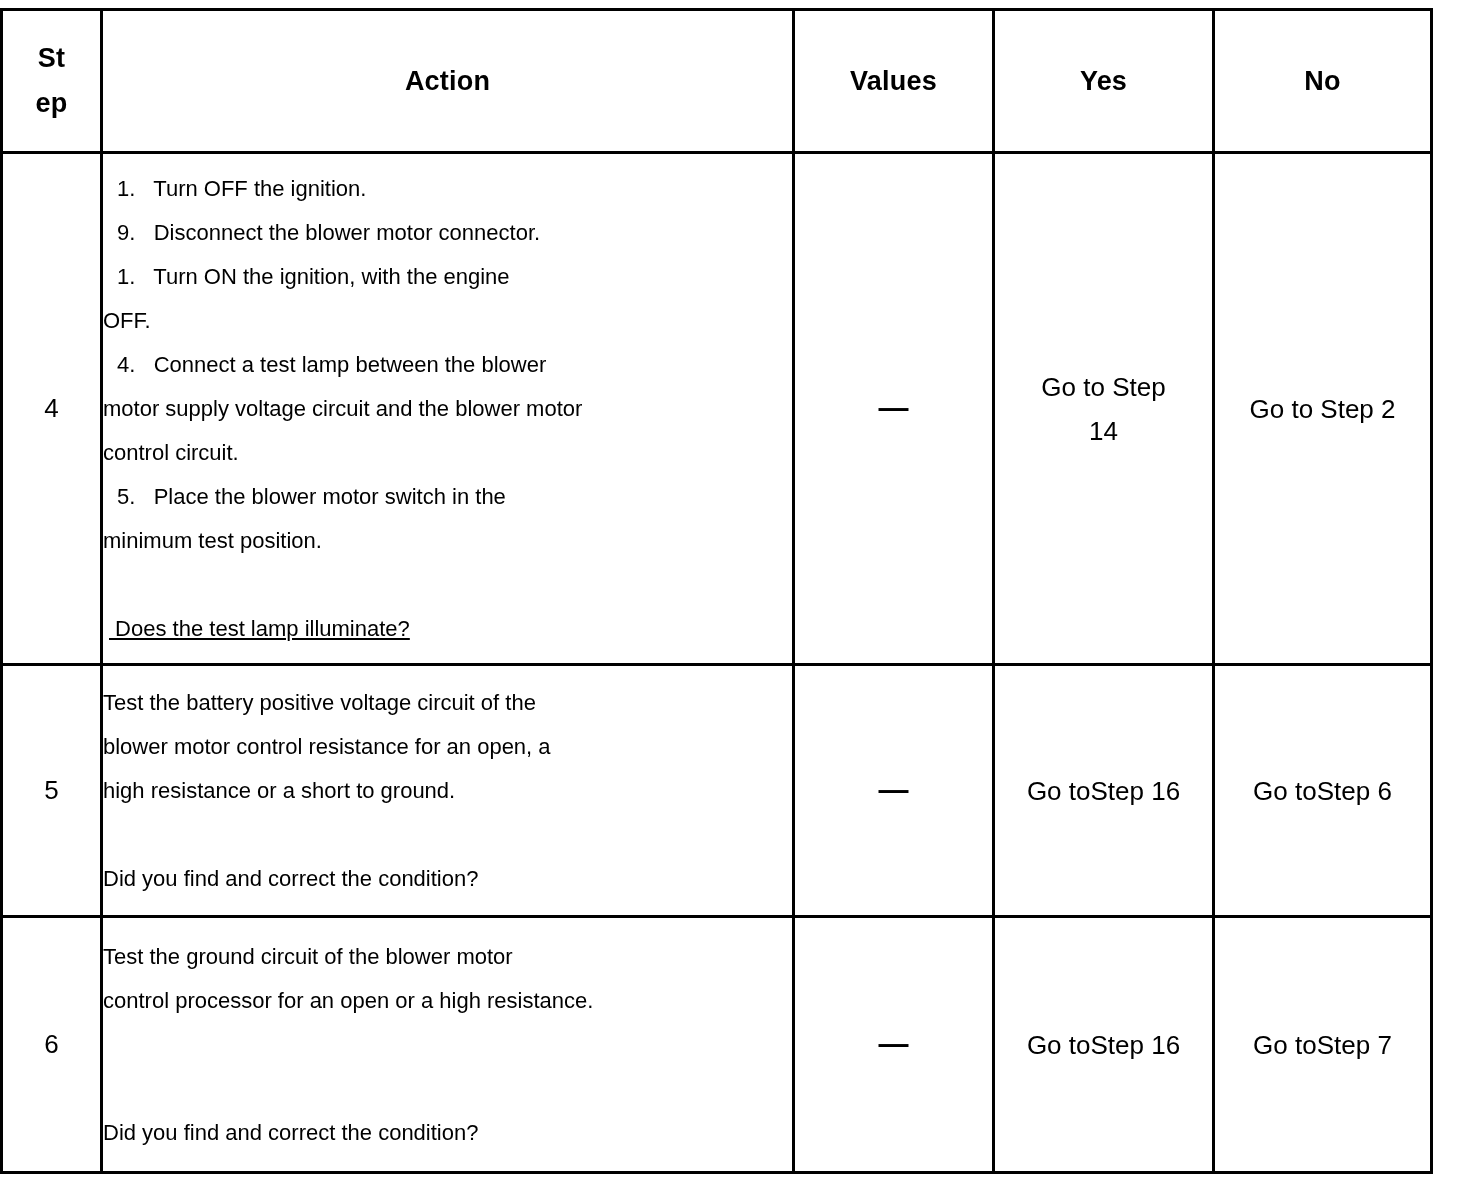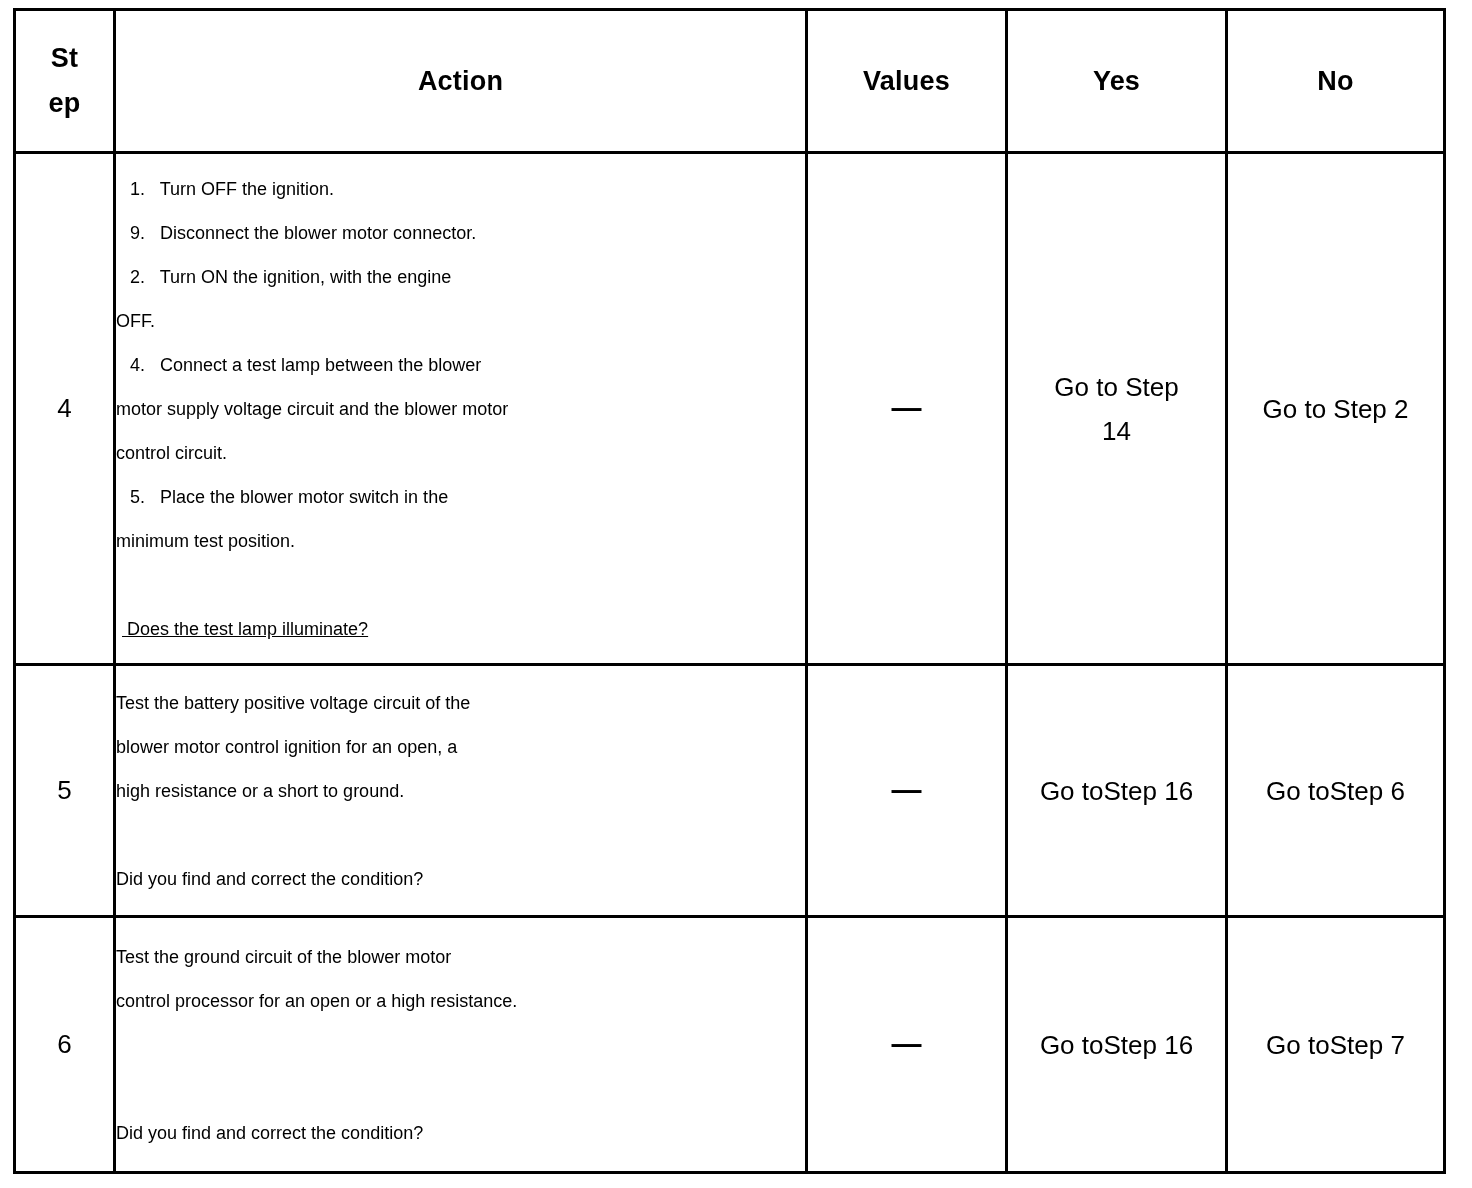--- a/index.html
+++ b/index.html
@@ -19,21 +19,21 @@
   .page {
     position: relative;
     width: 1472px;
     height: 1188px;
     background: #ffffff;
   }
 
   
   table.diag {
     position: absolute;
-    left: 13px;
+    left: 0;
     top: 8px;
     width: 1430px;
     border-collapse: collapse;
     table-layout: fixed;
     background: #0f172a;
   }
 
   table.diag td,
   table.diag th {
     border: 3px solid #000000;
@@ -108,21 +108,21 @@
     vertical-align: bottom;
     font-size: 26px;
     line-height: 44px;
     padding-bottom: 14px;
   }
   td.c-ans .ln { display: block; }
 
   
   .act-line {
     display: block;
-    font-size: 18px;
+    font-size: 22px;
     line-height: 44px;
     white-space: pre;
   }
   .act-line.num { padding-left: 14px; }
   .act-line.cont { padding-left: 0; }
   .act-line.q { padding-left: 6px; text-decoration: underline; }
   .act-line.gap { line-height: 44px; height: 44px; }
 
   
   tr.r-4 { height: 512px; }
@@ -156,21 +156,21 @@
       </tr>
     </thead>
 
     <tbody>
 
       <tr class="r-4">
         <td class="c-num">4</td>
         <td class="c-act">
           <span class="act-line num">1.   Turn OFF the ignition.</span>
           <span class="act-line num">9.   Disconnect the blower motor connector.</span>
-          <span class="act-line num">2.   Turn ON the ignition, with the engine</span>
+          <span class="act-line num">1.   Turn ON the ignition, with the engine</span>
           <span class="act-line cont">OFF.</span>
           <span class="act-line num">4.   Connect a test lamp between the blower</span>
           <span class="act-line cont">motor supply voltage circuit and the blower motor</span>
           <span class="act-line cont">control circuit.</span>
           <span class="act-line num">5.   Place the blower motor switch in the</span>
           <span class="act-line cont">minimum test position.</span>
           <span class="act-line gap"></span>
           <span class="act-line q"> Does the test lamp illuminate?</span>
         </td>
         <td class="c-val">
@@ -182,21 +182,21 @@
         </td>
         <td class="c-ans">
           <span class="ln">Go to Step 2</span>
         </td>
       </tr>
 
       <tr class="r-5">
         <td class="c-num">5</td>
         <td class="c-act">
           <span class="act-line cont">Test the battery positive voltage circuit of the</span>
-          <span class="act-line cont">blower motor control ignition for an open, a</span>
+          <span class="act-line cont">blower motor control resistance for an open, a</span>
           <span class="act-line cont">high resistance or a short to ground.</span>
           <span class="act-line gap"></span>
           <span class="act-line cont">Did you find and correct the condition?</span>
         </td>
         <td class="c-val">
           <span class="dash">—</span>
         </td>
         <td class="c-ans">
           <span class="ln">Go toStep 16</span>
         </td>

